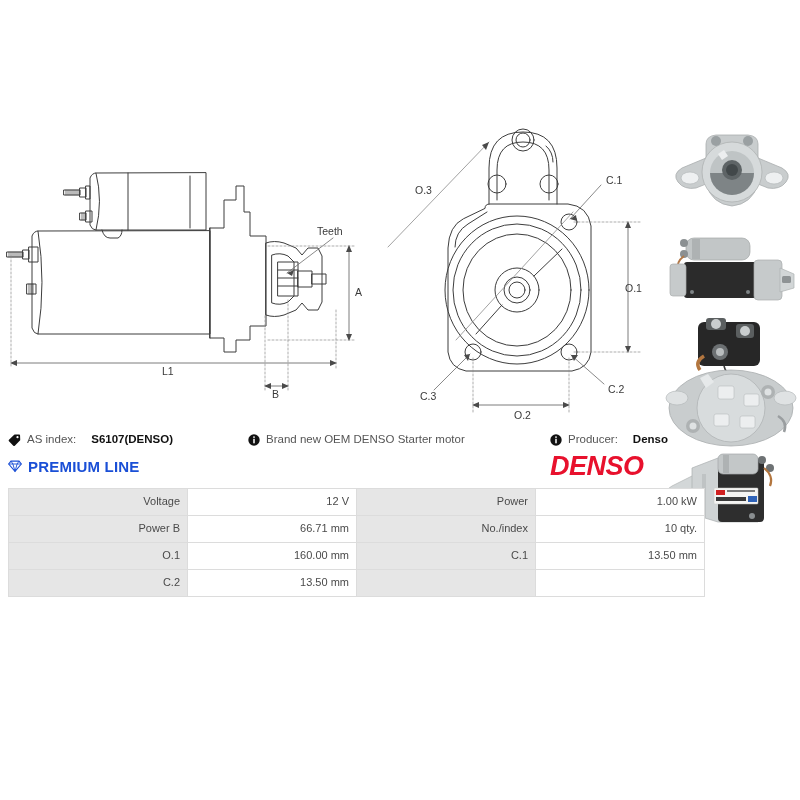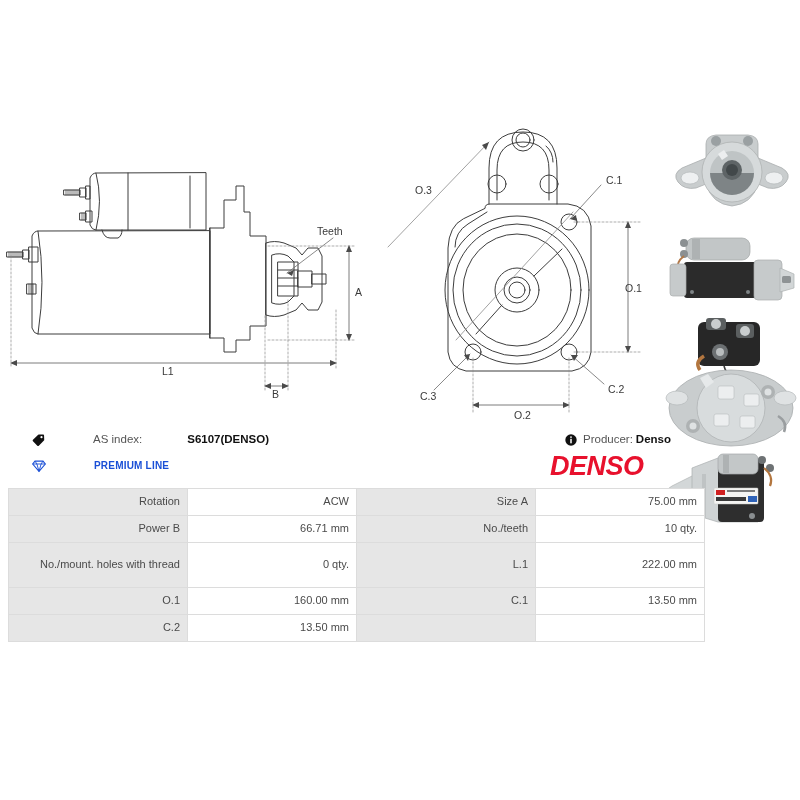--- a/index.html
+++ b/index.html
@@ -53,38 +53,38 @@
 
   .info-cell {
     position: absolute;
     display: flex;
     align-items: center;
     height: 24px;
     font-size: 11.5px;
     white-space: nowrap;
     line-height: 1;
   }
-  .info-cell.c1 { left: 32px; gap: 42px; }
+  .info-cell.c1 { left: 8px; }
   .info-cell.c2 { left: 248px; }
-  .info-cell.c3 { left: 565px; }
+  .info-cell.c3 { left: 550px; }
 
   .info-icon {
     display: inline-flex;
     align-items: center;
     justify-content: center;
     margin-right: 6px;
     flex: none;
   }
   .lbl { color: #555; }
-  .val { color: #111; font-weight: bold; margin-left: 3px; }
+  .val { color: #111; font-weight: bold; margin-left: 15px; }
 
   .premium {
     color: #1a4fd6;
     font-weight: bold;
-    font-size: 10px;
+    font-size: 15px;
     letter-spacing: .2px;
   }
   .denso-logo {
     position: absolute;
     left: 550px; top: -2px;
     font-family: "Liberation Sans", sans-serif;
     font-style: italic;
     font-weight: bold;
     font-size: 27px;
     color: #e8112d;
@@ -420,20 +420,30 @@
     <div class="info-cell c1">
       <span class="info-icon">
         <svg width="13" height="13" viewBox="0 0 16 16">
             <path d="M1.2 7.2 L7.6 0.9 a1.2 1.2 0 0 1 .9-.35 l5.3 .2 a1.1 1.1 0 0 1 1.05 1.05 l.2 5.3 a1.2 1.2 0 0 1-.35 .9 l-6.3 6.4 a1.3 1.3 0 0 1-1.85 0 L1.2 9.05 a1.3 1.3 0 0 1 0-1.85 Z M11.7 2.6 a1.35 1.35 0 1 0 0 2.7 a1.35 1.35 0 0 0 0-2.7 Z" fill="#111"></path>
           </svg>
       </span>
       <span class="lbl">AS index:</span>
       <span class="val">S6107(DENSO)</span>
     </div>
 
+    <div class="info-cell c2">
+      <span class="info-icon">
+        <svg width="12" height="12" viewBox="0 0 16 16">
+            <circle cx="8" cy="8" r="7.6" fill="#111"></circle>
+            <rect x="7" y="6.4" width="2" height="6" fill="#fff"></rect>
+            <circle cx="8" cy="4.1" r="1.2" fill="#fff"></circle>
+          </svg>
+      </span>
+      <span class="lbl">Brand new OEM DENSO Starter motor</span>
+    </div>
 
     <div class="info-cell c3">
       <span class="info-icon">
         <svg width="12" height="12" viewBox="0 0 16 16">
             <circle cx="8" cy="8" r="7.6" fill="#111"></circle>
             <rect x="7" y="6.4" width="2" height="6" fill="#fff"></rect>
             <circle cx="8" cy="4.1" r="1.2" fill="#fff"></circle>
           </svg>
       </span>
       <span class="lbl">Producer:</span>
@@ -453,36 +463,30 @@
     </div>
 
 
     <div class="denso-logo">DENSO</div>
   </div>
 </div>
 
 <table id="spec-table">
   <tbody>
       <tr>
-        <td class="k">Rotation</td>
-        <td class="v">ACW</td>
-        <td class="k">Size A</td>
-        <td class="v">75.00 mm</td>
+        <td class="k">Voltage</td>
+        <td class="v">12 V</td>
+        <td class="k">Power</td>
+        <td class="v">1.00 kW</td>
       </tr>
       <tr>
         <td class="k">Power B</td>
         <td class="v">66.71 mm</td>
-        <td class="k">No./teeth</td>
+        <td class="k">No./index</td>
         <td class="v">10 qty.</td>
-      </tr>
-      <tr class="tall">
-        <td class="k">No./mount. holes with thread</td>
-        <td class="v">0 qty.</td>
-        <td class="k">L.1</td>
-        <td class="v">222.00 mm</td>
       </tr>
       <tr>
         <td class="k">O.1</td>
         <td class="v">160.00 mm</td>
         <td class="k">C.1</td>
         <td class="v">13.50 mm</td>
       </tr>
       <tr>
         <td class="k">C.2</td>
         <td class="v">13.50 mm</td>

